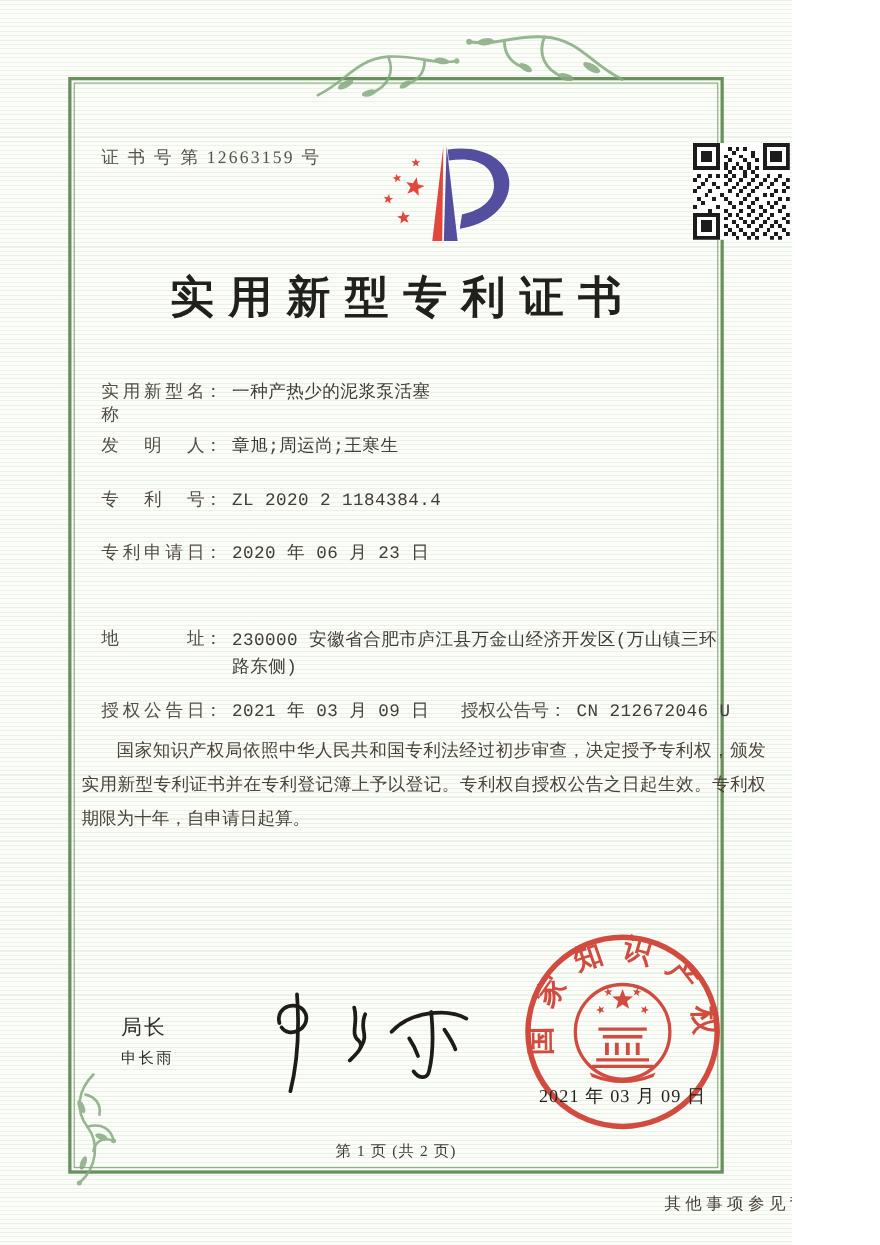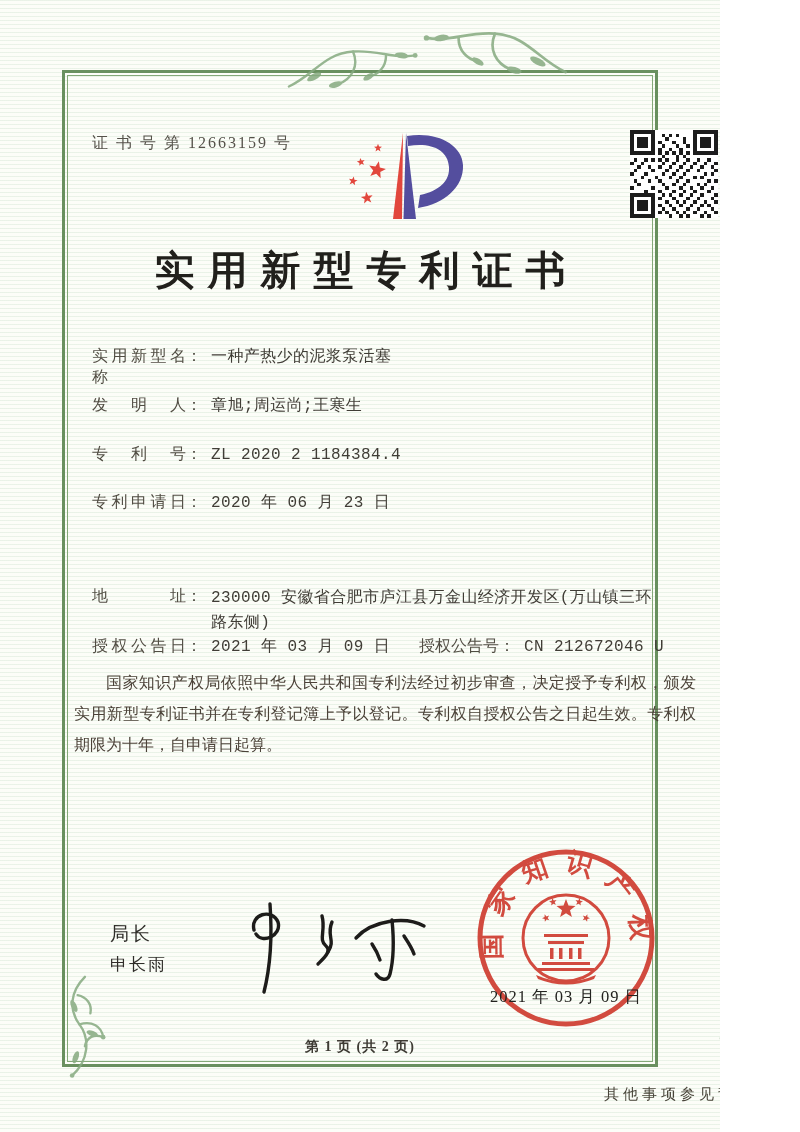--- a/index.html
+++ b/index.html
@@ -40,26 +40,26 @@
   .fcolon { color:#514d43; margin-right:9px; }
   .fvalue { color:#403d36; letter-spacing:.4px;font-family:Liberation Mono, monospace; }
   .fvalue.wrap { display:inline-block; width:448px; vertical-align:top; line-height:25px; }
   .fpair2 { position:absolute; left:327px; top:0; white-space:nowrap; }
   .legal {
     position:absolute; left:74px; top:667px; width:622px;
     font-size:16px; line-height:31px; text-align:justify; color:#4b4238;
   }
   .legal p { margin:0; text-indent:2em; }
   .sig-title { position:absolute; left:110px; top:921px; font-size:19px; color:#2f2d29; letter-spacing:2px; }
-  .sig-name  { position:absolute; left:110px; top:953px; font-size:17px; color:#2f2d29; letter-spacing:2px; }
+  .sig-name  { position:absolute; left:110px; top:953px; font-size:14px; color:#2f2d29; letter-spacing:2px; }
   .autograph { position:absolute; left:226px; top:896px; width:214px; height:100px; }
   .seal { position:absolute; left:466px; top:842px; width:200px; height:200px; }
   .page-num {
     position:absolute; top:1038px; left:0; width:100%; text-align:center;
-    font-size:14px; color:#3e3b34; letter-spacing:1px;font-weight:bold;
+    font-size:14px; color:#3e3b34; letter-spacing:1px;
   }
   .back-note {
     position:absolute; top:1085px; left:0; width:100%; text-align:right;
     font-size:15px; color:#474338; letter-spacing:4px;padding-left:36px;
   }
   .flo { position:absolute; color:#86aa80; opacity:.85; }
   .flo.f1 { left:284px; top:36px;  width:138px; height:68px; }
   .flo.f2 { left:420px; top:4px;   width:150px; height:100px; transform:scaleX(-1); }
   .flo.f3 { left:740px; top:138px; width:56px;  height:86px; }
   .flo.f4 { left:52px;  top:972px; width:64px;  height:112px; }
@@ -154,21 +154,21 @@
   </div>
   <div class="frow" style="top:395px">
     <span class="flabel">发明人</span><span class="fcolon">：</span><span class="fvalue">章旭;周运尚;王寒生</span>
   </div>
   <div class="frow" style="top:444px">
     <span class="flabel">专利号</span><span class="fcolon">：</span><span class="fvalue">ZL 2020 2 1184384.4</span>
   </div>
   <div class="frow" style="top:492px">
     <span class="flabel">专利申请日</span><span class="fcolon">：</span><span class="fvalue">2020 年 06 月 23 日</span>
   </div>
-  <div class="frow" style="top:586px">
+  <div class="frow" style="top:570px">
     <span class="flabel">地址</span><span class="fcolon">：</span><span class="fvalue wrap">230000 安徽省合肥市庐江县万金山经济开发区(万山镇三环路东侧)</span>
   </div>
   <div class="frow" style="top:636px">
     <span class="flabel">授权公告日</span><span class="fcolon">：</span><span class="fvalue">2021 年 03 月 09 日</span>
     <span class="fpair2">
       <span style="color:#514d43">授权公告号</span><span class="fcolon">：</span><span class="fvalue">CN 212672046 U</span>
     </span>
   </div>
 
   <div class="legal">

